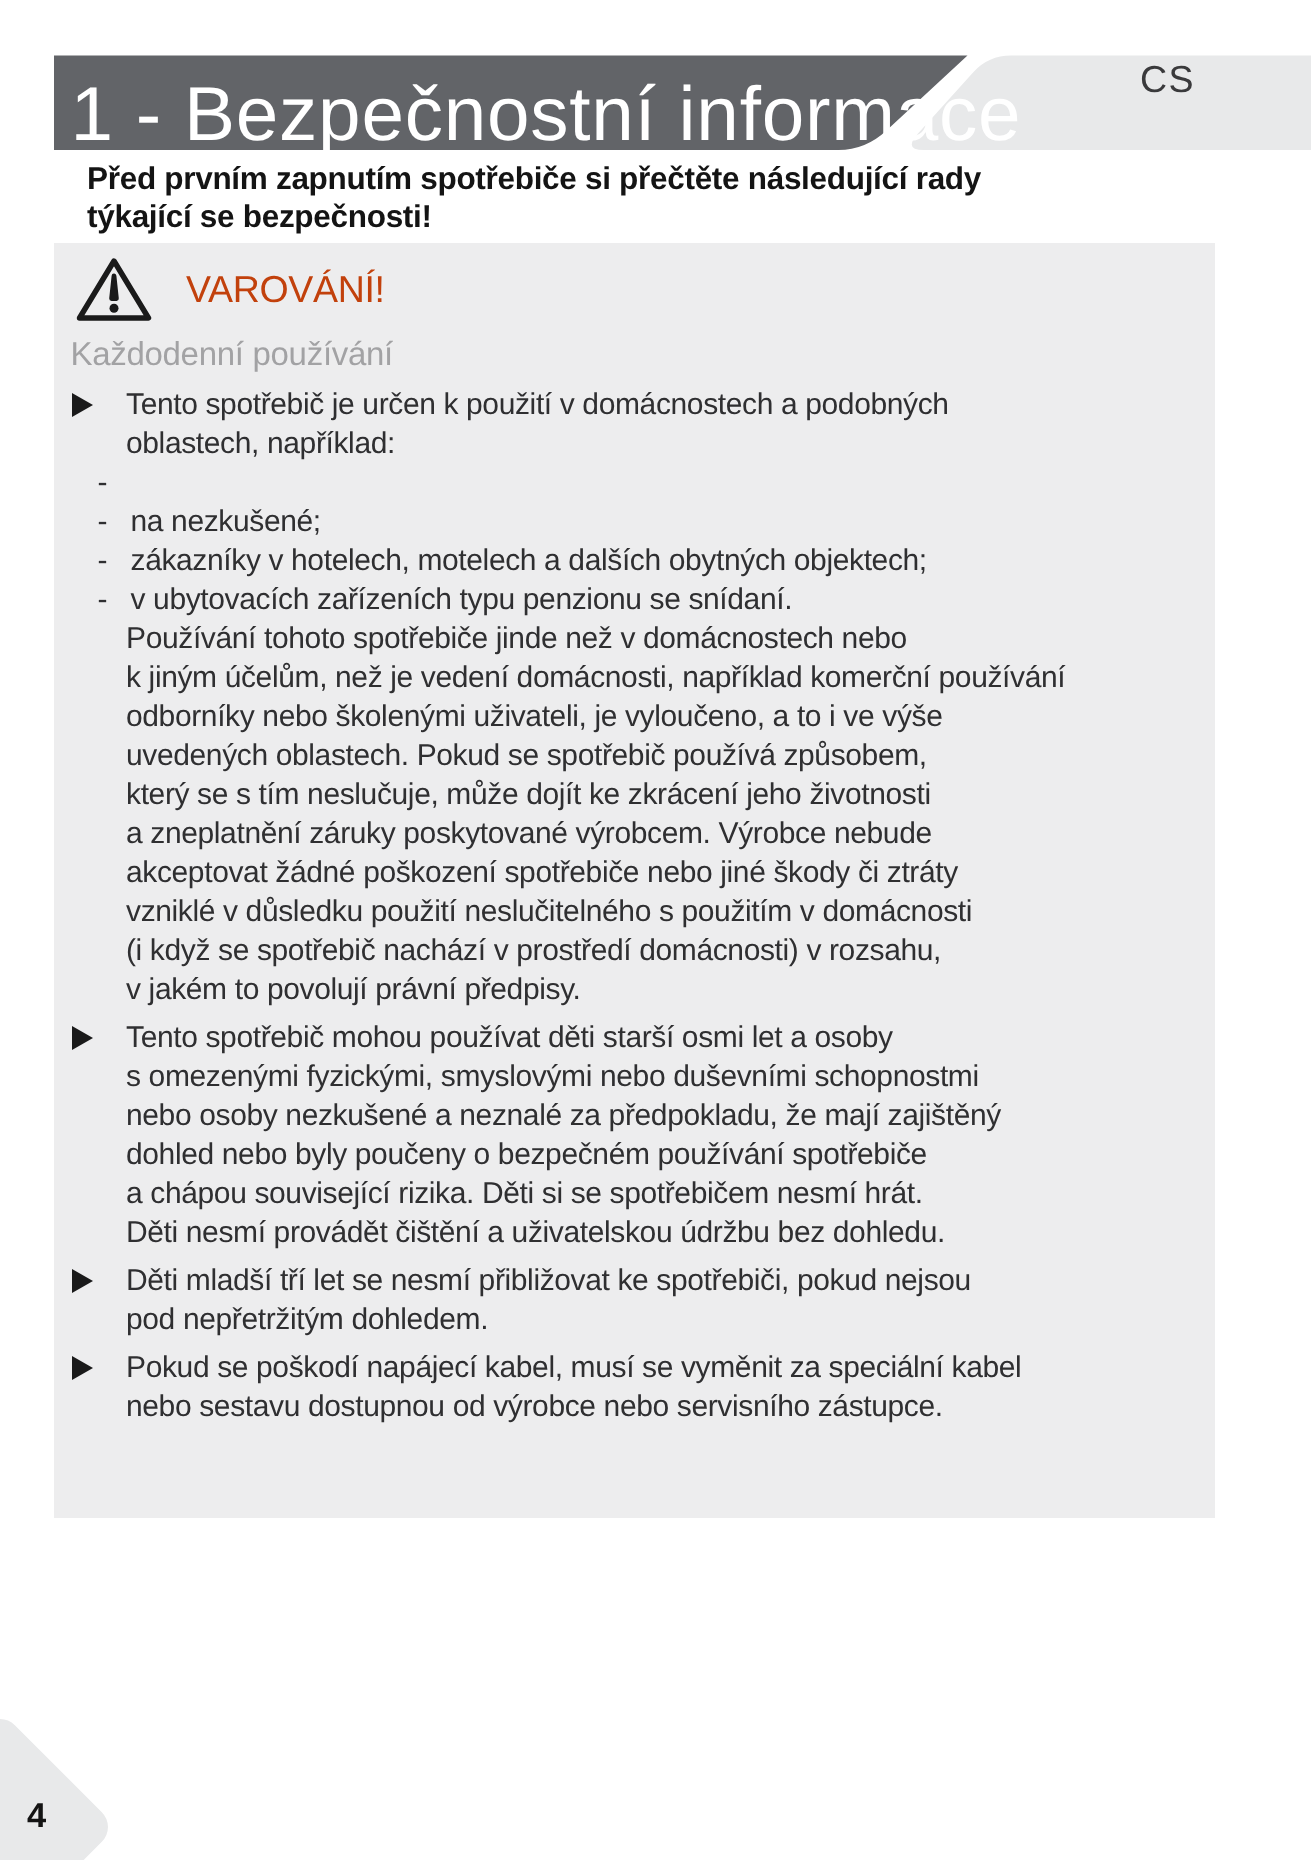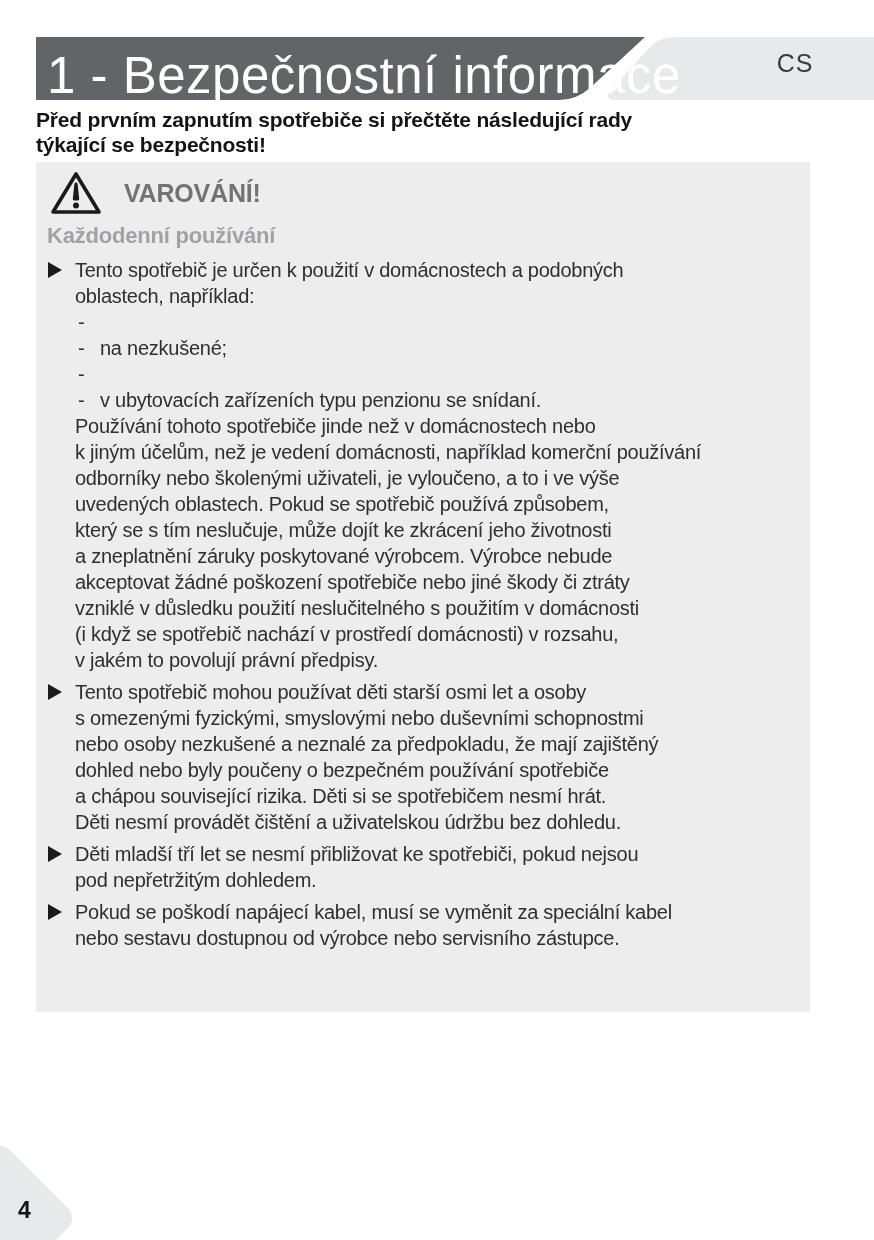--- a/index.html
+++ b/index.html
@@ -11,62 +11,62 @@
     font-family: "Liberation Sans", "DejaVu Sans", sans-serif;
     color: #2f2f31;
   }
   .header-svg { position: absolute; left: 0; top: 0; }
   .page-title {
     position: absolute; left: 47px; top: 46px;
     font-size: 51px; font-weight: 300; color: #ffffff;
     letter-spacing: 0.5px; white-space: nowrap;
   }
   .lang-badge {
-    position: absolute; left: 760px; top: 49px; width: 70px;
-    text-align: center; font-size: 25px; font-weight: 300;
+    position: absolute; left: 760px; top: 39px; width: 70px;
+    font-size: 25px; font-weight: 300;
     color: #3a3a3c; letter-spacing: 1px;
   }
   .intro {
     position: absolute; left: 36px; top: 107px; width: 780px;
     font-size: 21px; font-weight: bold; color: #141414;
     line-height: 25px; white-space: pre-line; letter-spacing: -0.2px;
   }
   .warning-box {
     position: absolute; left: 36px; top: 162px;
     width: 774px; height: 850px;
     background: #ededee; overflow: hidden;
   }
   .warn-header {
     display: flex; align-items: center;
     padding: 8px 0 0 12px; height: 54px;
   }
   .warn-icon { width: 56px; height: 46px; flex: none; }
   .warn-title {
-    margin-left: 20px; font-size: 25px; font-weight: bold;
-    color: #737373; letter-spacing: -0.2px;
+    margin-left: 20px; font-size: 25px; font-weight: normal;
+    color: #c2410c; letter-spacing: -0.2px;
   }
   .section-label {
     margin: 7px 0 0 11px;
-    font-size: 22px; font-weight: bold; color: #a2a2a4;
+    font-size: 22px; font-weight: normal; color: #a2a2a4;
     letter-spacing: -0.2px;
   }
   .bullet-list { margin-top: 8px; }
   .bullet {
-    position: relative; padding-left: 39px; padding-right: 6px;
+    position: relative; padding-left: 26px; padding-right: 6px;
     font-size: 20px; line-height: 26px; letter-spacing: -0.25px;
   }
   .bullet + .bullet { margin-top: 6px; }
   .tri-marker {
     position: absolute; left: 12px; top: 5px;
     width: 0; height: 0;
     border-left: 14px solid #1a1a1a;
     border-top: 8px solid transparent;
     border-bottom: 8px solid transparent;
   }
-  .pre { white-space: pre-line; }
+  .pre { white-space: pre-line; margin-left: 22px; }
   .sub-item { display: flex; margin-left: 3px; }
   .dash { width: 22px; flex: none; }
   .sub-text { white-space: pre-line; }
   .page-diamond {
     position: absolute; left: -55px; top: 1163px;
     width: 110px; height: 110px;
     background: #e8e9ea; border-radius: 14px;
     transform: rotate(45deg);
   }
   .page-number {
@@ -112,20 +112,21 @@
       <div>
         <div class="sub-item">
           <span class="dash">-</span>
         </div>
         <div class="sub-item">
           <span class="dash">-</span>
           <span class="sub-text">na nezkušené;</span>
         </div>
         <div class="sub-item">
           <span class="dash">-</span>
+          <span class="sub-text">zákazníky v hotelech, motelech a dalších obytných objektech;</span>
         </div>
         <div class="sub-item">
           <span class="dash">-</span>
           <span class="sub-text">v ubytovacích zařízeních typu penzionu se snídaní.</span>
         </div>
       </div>
       <div class="pre">Používání tohoto spotřebiče jinde než v domácnostech nebo
 k jiným účelům, než je vedení domácnosti, například komerční používání
 odborníky nebo školenými uživateli, je vyloučeno, a to i ve výše
 uvedených oblastech. Pokud se spotřebič používá způsobem,

